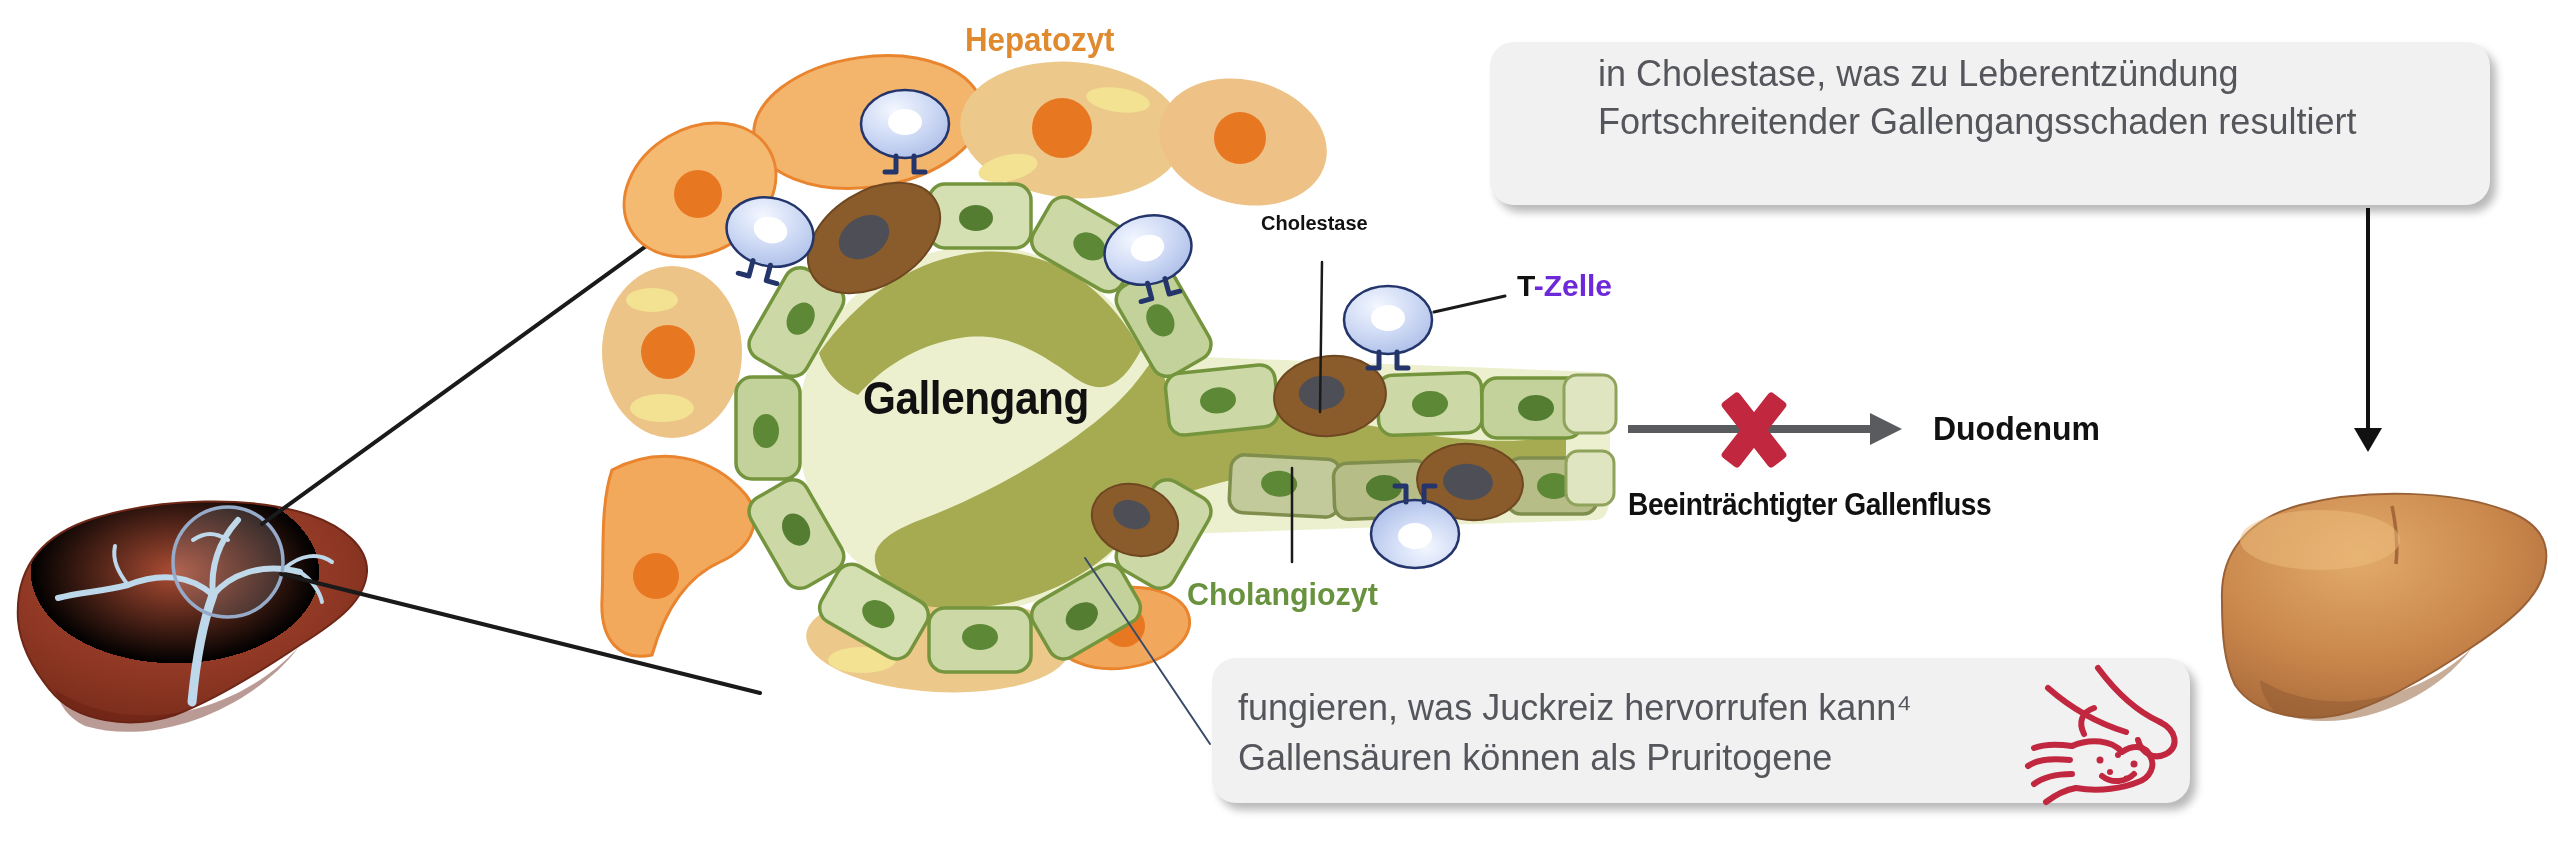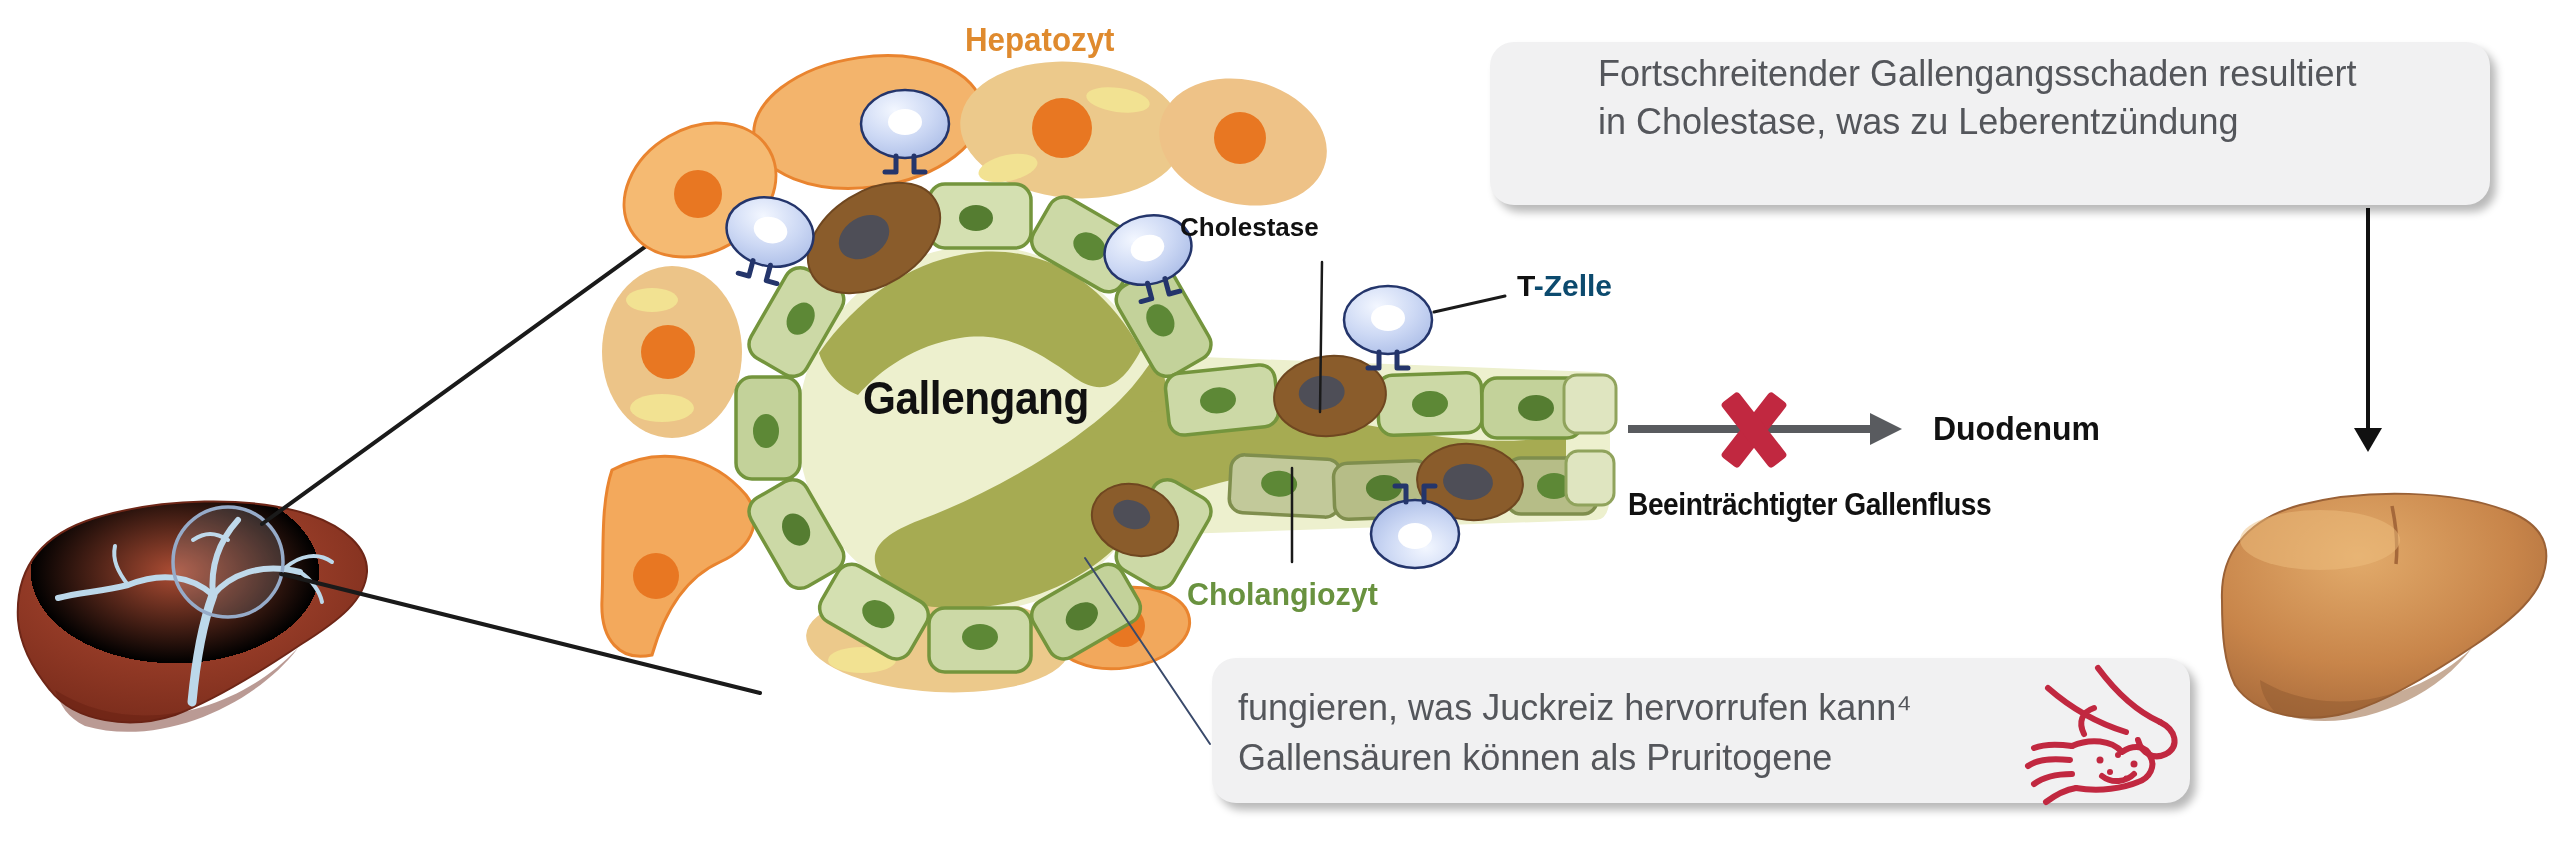--- a/index.html
+++ b/index.html
@@ -2,23 +2,23 @@
 <html><head>
 <meta charset="utf-8">
 <style>
   html,body{margin:0;padding:0;background:#ffffff;}
   .canvas{position:relative;width:2558px;height:848px;background:#ffffff;overflow:hidden;
           font-family:"Liberation Sans", sans-serif;}
   svg.layer{position:absolute;left:0;top:0;}
   .lbl{position:absolute;font-weight:700;color:#111111;white-space:nowrap;transform-origin:left center;}
   .lbl-hepatozyt{left:965px;top:20px;font-size:34px;color:#df8a2e;transform:scaleX(.92);}
   .lbl-gallengang{left:863px;top:371px;font-size:46px;transform:scaleX(.92);letter-spacing:-.5px;}
-  .lbl-cholestase{left:1180px;top:212px;font-size:26px;}
+  .lbl-cholestase{left:1261px;top:212px;font-size:20px;}
   .lbl-tzelle{left:1517px;top:269px;font-size:30px;}
-  .lbl-tzelle .rest{color:#0c4a6e;}
+  .lbl-tzelle .rest{color:#6d28d9;}
   .lbl-cholangiozyt{left:1187px;top:576px;font-size:32px;color:#69923f;transform:scaleX(.95);}
   .lbl-duodenum{left:1933px;top:409px;font-size:34px;transform:scaleX(.94);}
   .lbl-gallenfluss{left:1628px;top:486px;font-size:32px;letter-spacing:-.5px;transform:scaleX(.88);}
   .infobox{position:absolute;background:#f1f1f2;border-radius:24px;color:#54565b;
            box-shadow:6px 7px 9px rgba(0,0,0,.28);font-size:36px;line-height:48px;}
   .infobox .ln{white-space:nowrap;}
   .box-top{left:1490px;top:42px;width:1000px;height:163px;padding:8px 0 0 108px;box-sizing:border-box;}
   .box-bottom{left:1212px;top:658px;width:978px;height:145px;padding:25px 0 0 26px;
               box-sizing:border-box;line-height:50px;}
   .itch{position:absolute;left:2018px;top:655px;}
@@ -283,22 +283,22 @@
 
   <div class="lbl lbl-hepatozyt">Hepatozyt</div>
   <div class="lbl lbl-gallengang">Gallengang</div>
   <div class="lbl lbl-cholestase">Cholestase</div>
   <div class="lbl lbl-tzelle"><span>T</span><span class="rest">-Zelle</span></div>
   <div class="lbl lbl-cholangiozyt">Cholangiozyt</div>
   <div class="lbl lbl-duodenum">Duodenum</div>
   <div class="lbl lbl-gallenfluss">Beeinträchtigter Gallenfluss</div>
 
   <div class="infobox box-top">
+    <div class="ln">in Cholestase, was zu Leberentzündung</div>
     <div class="ln">Fortschreitender Gallengangsschaden resultiert</div>
-    <div class="ln">in Cholestase, was zu Leberentzündung</div>
   </div>
 
   <div class="infobox box-bottom">
     <div class="ln">fungieren, was Juckreiz hervorrufen kann⁴</div>
     <div class="ln">Gallensäuren können als Pruritogene</div>
   </div>
 
   <svg class="itch" width="165" height="155" viewBox="-20 -5 165 155">
     <g fill="none" stroke="#c12840" stroke-width="6" stroke-linecap="round" stroke-linejoin="round">
       <path d="M60,8 C80,35 100,52 122,62"></path>

